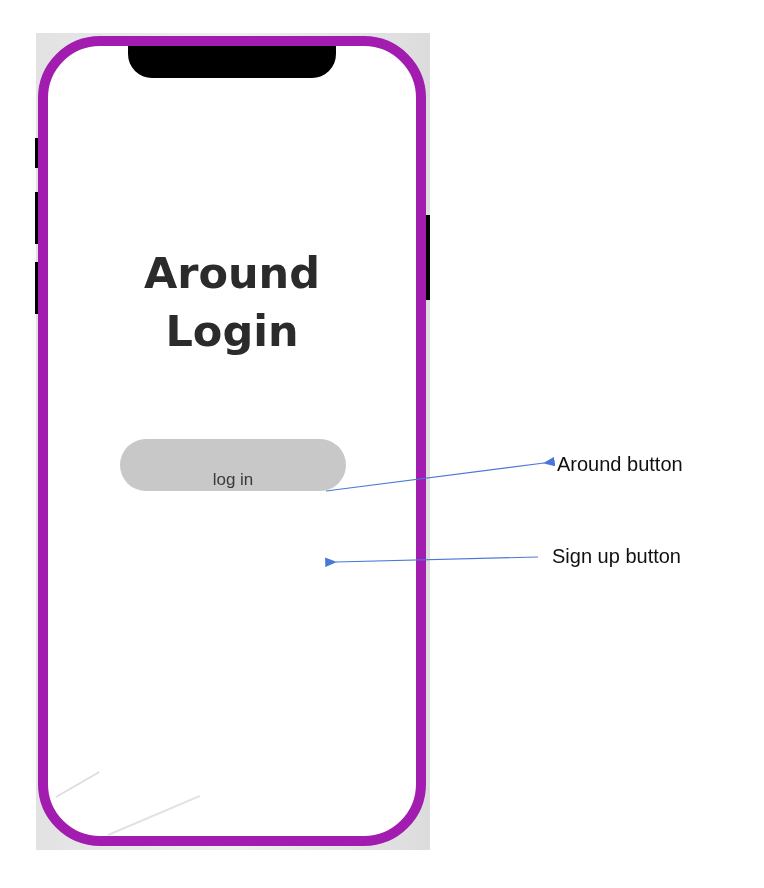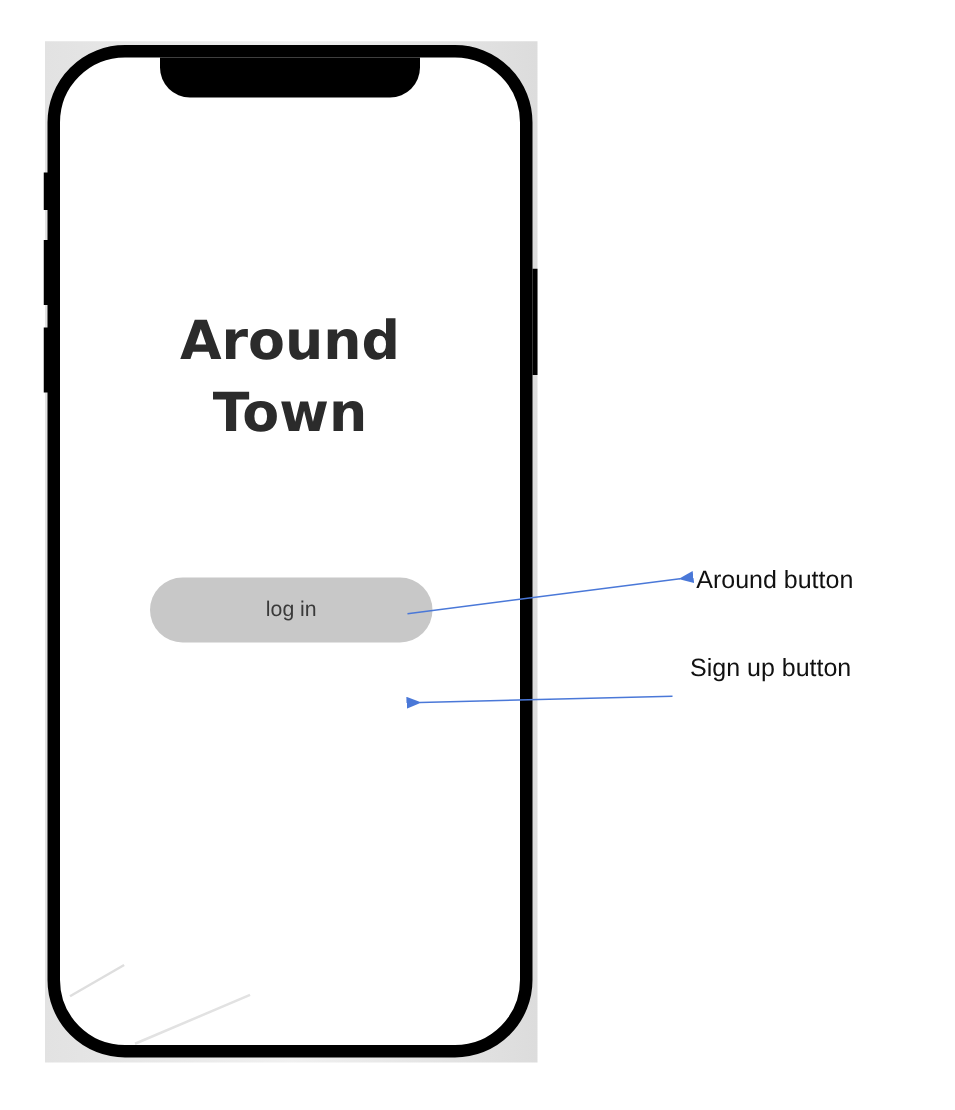--- a/index.html
+++ b/index.html
@@ -7,21 +7,21 @@
       width: 764px; height: 888px; background: #ffffff;
       position: relative; overflow: hidden;
       font-family: "Liberation Sans", sans-serif;
     }
     .mock-bg {
       position: absolute; left: 36px; top: 33px; width: 394px; height: 817px;
       background: linear-gradient(90deg, #e2e2e2 0%, #f0f0f0 50%, #dcdcdc 100%);
     }
     .phone {
       position: absolute; left: 38px; top: 36px; width: 388px; height: 810px;
-      box-sizing: border-box; border: 10px solid #000000; border-radius: 62px;
+      box-sizing: border-box; border: 10px solid #a21caf; border-radius: 62px;
       background: #fff; overflow: hidden;
     }
     .notch {
       position: absolute; left: 80px; top: -2px; width: 208px; height: 34px;
       background: #000; border-radius: 0 0 24px 24px;
     }
     .side-btn { position: absolute; background: #000; width: 4px; }
     .glare1 { position: absolute; left: 8px; bottom: 38px; width: 50px; height: 2px;
       background: #dedede; transform: rotate(-30deg); transform-origin: left center; }
     .glare2 { position: absolute; left: 60px; bottom: 0px; width: 100px; height: 2px;
@@ -30,46 +30,46 @@
       position: absolute; left: 0; right: 0; top: 198px; text-align: center;
       font-family: "DejaVu Sans", sans-serif; font-weight: bold; font-size: 43px;
       line-height: 58px; color: #2b2b2b; margin: 0;
     }
     .btn {
       position: absolute; left: 72px; width: 226px; height: 52px; border-radius: 26px;
       background: #c8c8c8; border: none; color: #3a3a3a; font-size: 17px;
       font-family: "Liberation Sans", sans-serif; cursor: pointer;
       display: flex; align-items: center; justify-content: center;
     }
-    .btn-login { top: 416px; }
+    .btn-login { top: 393px; align-items: flex-end; }
     .btn-signup { top: 490px; }
     .annotations { position: absolute; left: 0; top: 0; width: 764px; height: 888px; pointer-events: none; }
     .anno-label {
       position: absolute; font-size: 20px; color: #111; white-space: nowrap;
       font-family: "Liberation Sans", sans-serif;
     }
     .anno-login { left: 557px; top: 453px; }
-    .anno-signup { left: 552px; top: 524px; }
+    .anno-signup { left: 552px; top: 545px; }
   </style>
 </head>
 <body>
 
 <div class="mock-bg"></div>
 
 <div class="side-btn" style="left:35px; top:138px; height:30px;"></div>
 <div class="side-btn" style="left:35px; top:192px; height:52px;"></div>
 <div class="side-btn" style="left:35px; top:262px; height:52px;"></div>
 <div class="side-btn" style="left:426px; top:215px; height:85px;"></div>
 
 <div class="phone">
   <div class="notch"></div>
 
   <h1 class="app-title">
     <span>Around</span><br>
-    <span>Town</span>
+    <span>Login</span>
   </h1>
 
   <button class="btn btn-login">
     <span>log in</span>
   </button>
 
 
   <div class="glare1"></div>
   <div class="glare2"></div>
 </div>

